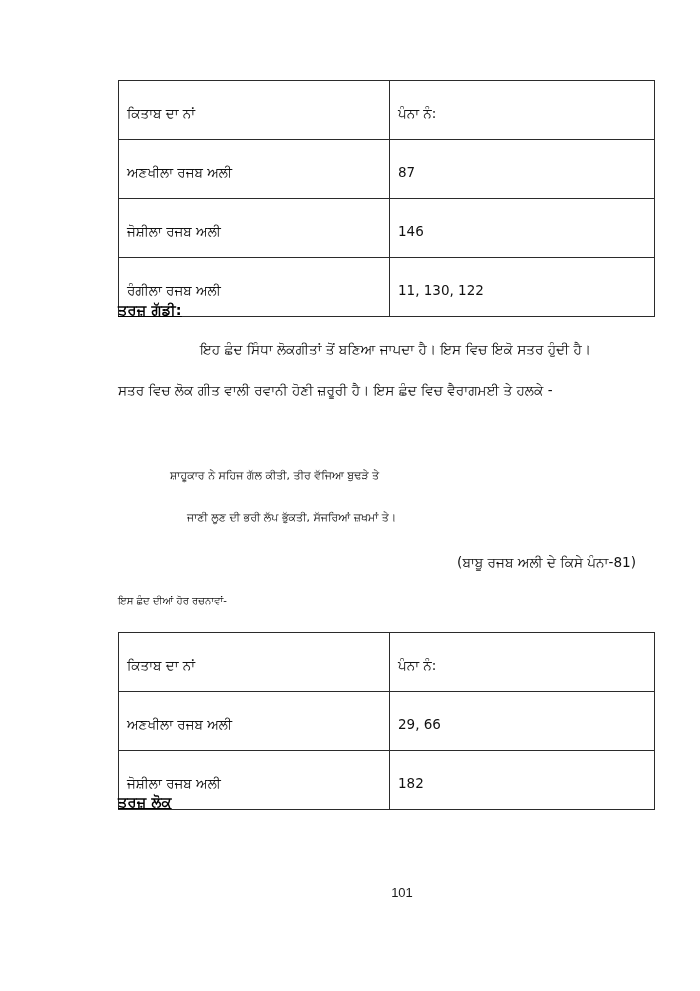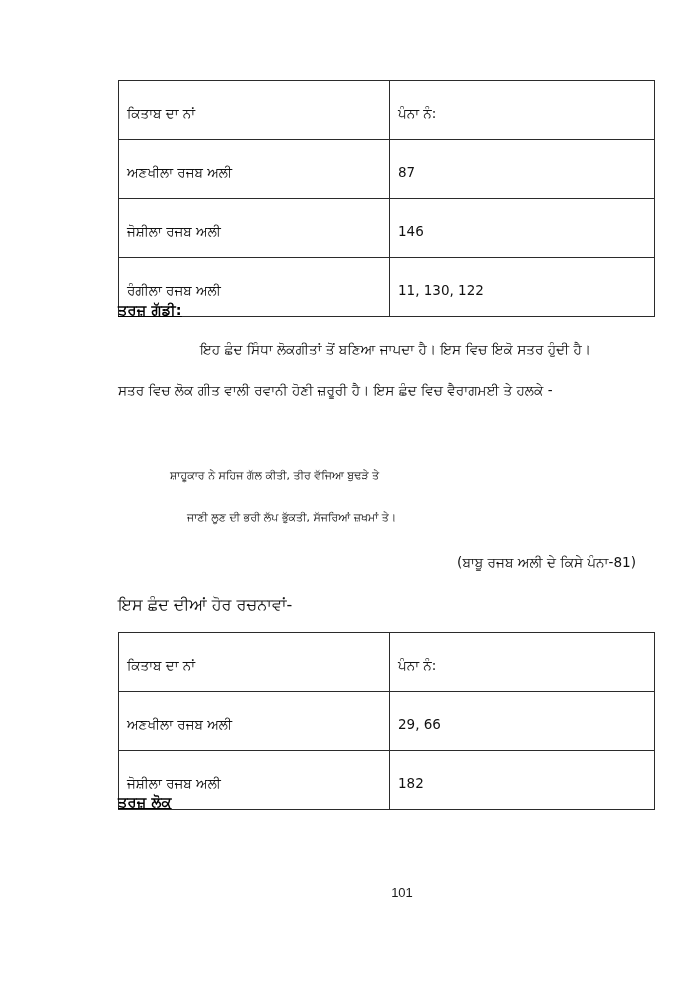--- a/index.html
+++ b/index.html
@@ -92,21 +92,21 @@
     font-size: 13.6px;
     color: #111111;
     white-space: nowrap;
     margin-left: 44px;
   }
 
   #more-works-line {
     position: absolute;
     left: 118px;
     top: 595px;
-    font-size: 16px;
+    font-size: 10px;
     color: #111111;
     white-space: nowrap;
   }
 
   #page-number {
     position: absolute;
     left: 8px;
     top: 885px;
     width: 700px;
     text-align: center;

